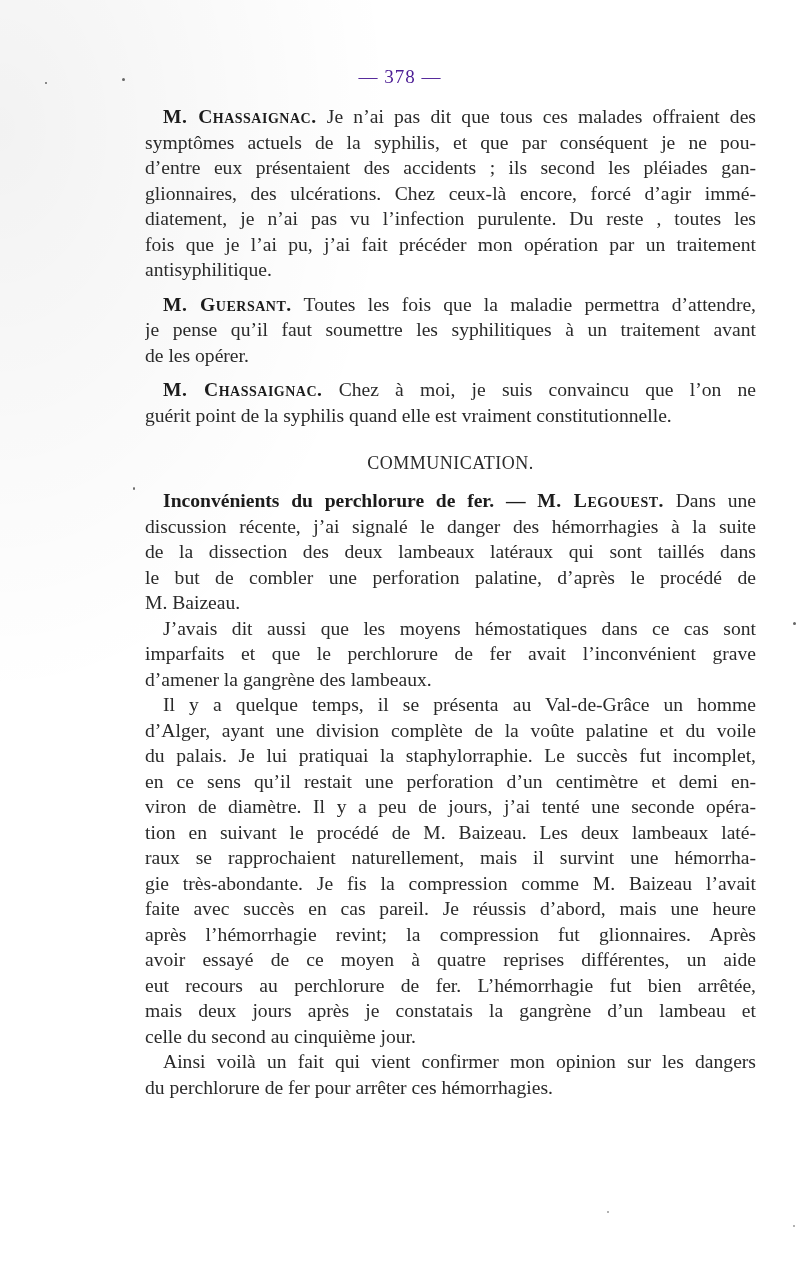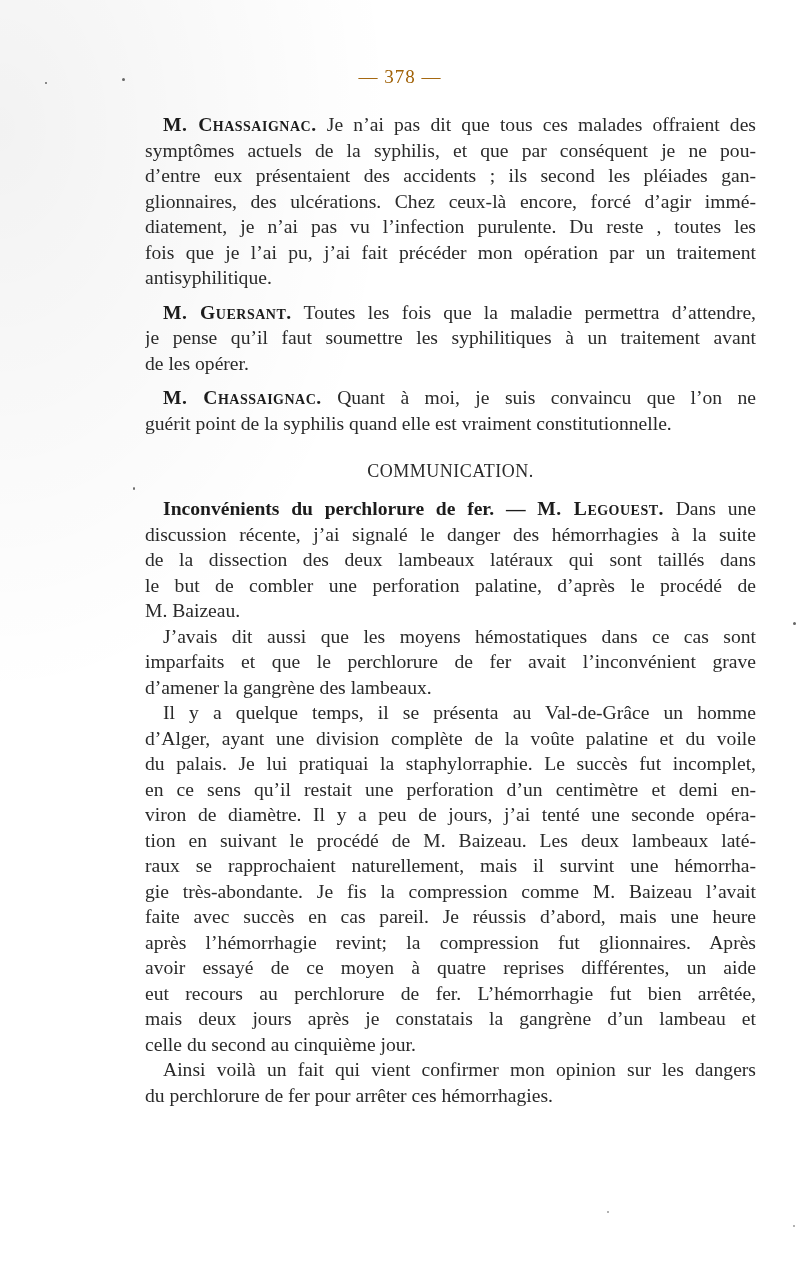--- a/index.html
+++ b/index.html
@@ -14,24 +14,24 @@
   .page-bg {
     position: absolute; inset: 0;
     background:
       radial-gradient(ellipse at 0% 10%, rgba(0,0,0,0.05), rgba(0,0,0,0) 35%),
       radial-gradient(ellipse at 100% 100%, rgba(0,0,0,0.0), rgba(0,0,0,0) 40%);
     pointer-events: none;
   }
   .speck { position: absolute; width: 3px; height: 3px; border-radius: 50%; background: #666; }
   .page-number {
     position: absolute; top: 66px; left: 0; width: 800px;
-    text-align: center; font-size: 19px; letter-spacing: 1px; color: #a16207;
+    text-align: center; font-size: 19px; letter-spacing: 1px; color: #4c1d95;
   }
   .text-block {
-    position: absolute; left: 145px; width: 611px; top: 112px;
+    position: absolute; left: 145px; width: 611px; top: 104px;
   }
   .line {
     height: 25.5px; line-height: 25.5px;
     font-size: 19.6px;
     white-space: nowrap;
     text-align: justify;
     text-align-last: justify;
     overflow: hidden;
   }
   .line.last { text-align-last: left; }
@@ -81,21 +81,21 @@
 
   <div>
     <div class="line indent"><span class="speaker">M. Guersant.</span> <span>Toutes les fois que la maladie permettra d’attendre,</span></div>
     <div class="line">je pense qu’il faut soumettre les syphilitiques à un traitement avant</div>
     <div class="line last">de les opérer.</div>
   </div>
 
   <div class="gap"></div>
 
   <div>
-    <div class="line indent"><span class="speaker">M. Chassaignac.</span> <span>Quant à moi, je suis convaincu que l’on ne</span></div>
+    <div class="line indent"><span class="speaker">M. Chassaignac.</span> <span>Chez à moi, je suis convaincu que l’on ne</span></div>
     <div class="line last">guérit point de la syphilis quand elle est vraiment constitutionnelle.</div>
   </div>
 
   <div style="height:20px"></div>
 
   <div class="section-heading">COMMUNICATION.</div>
 
   <div style="height:10px"></div>
 
   <div>

